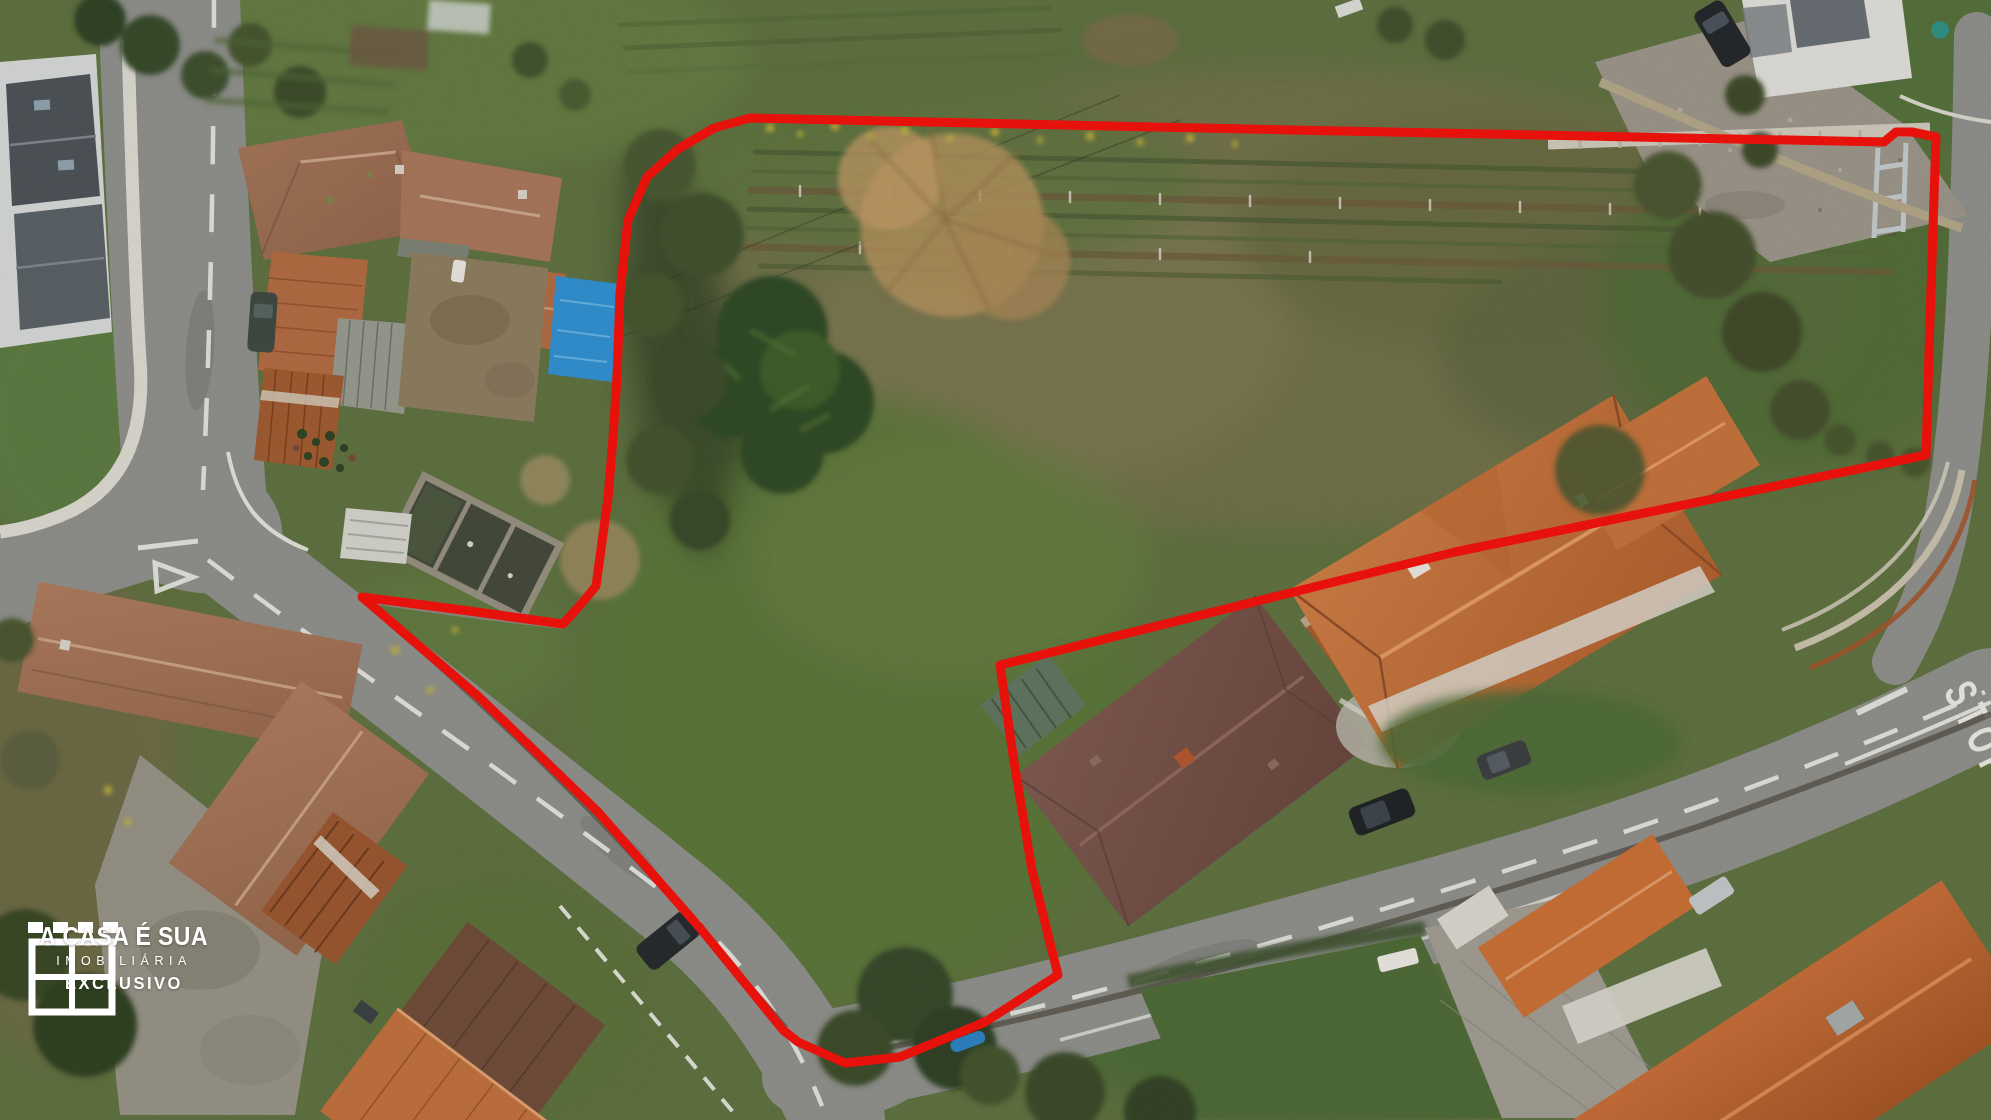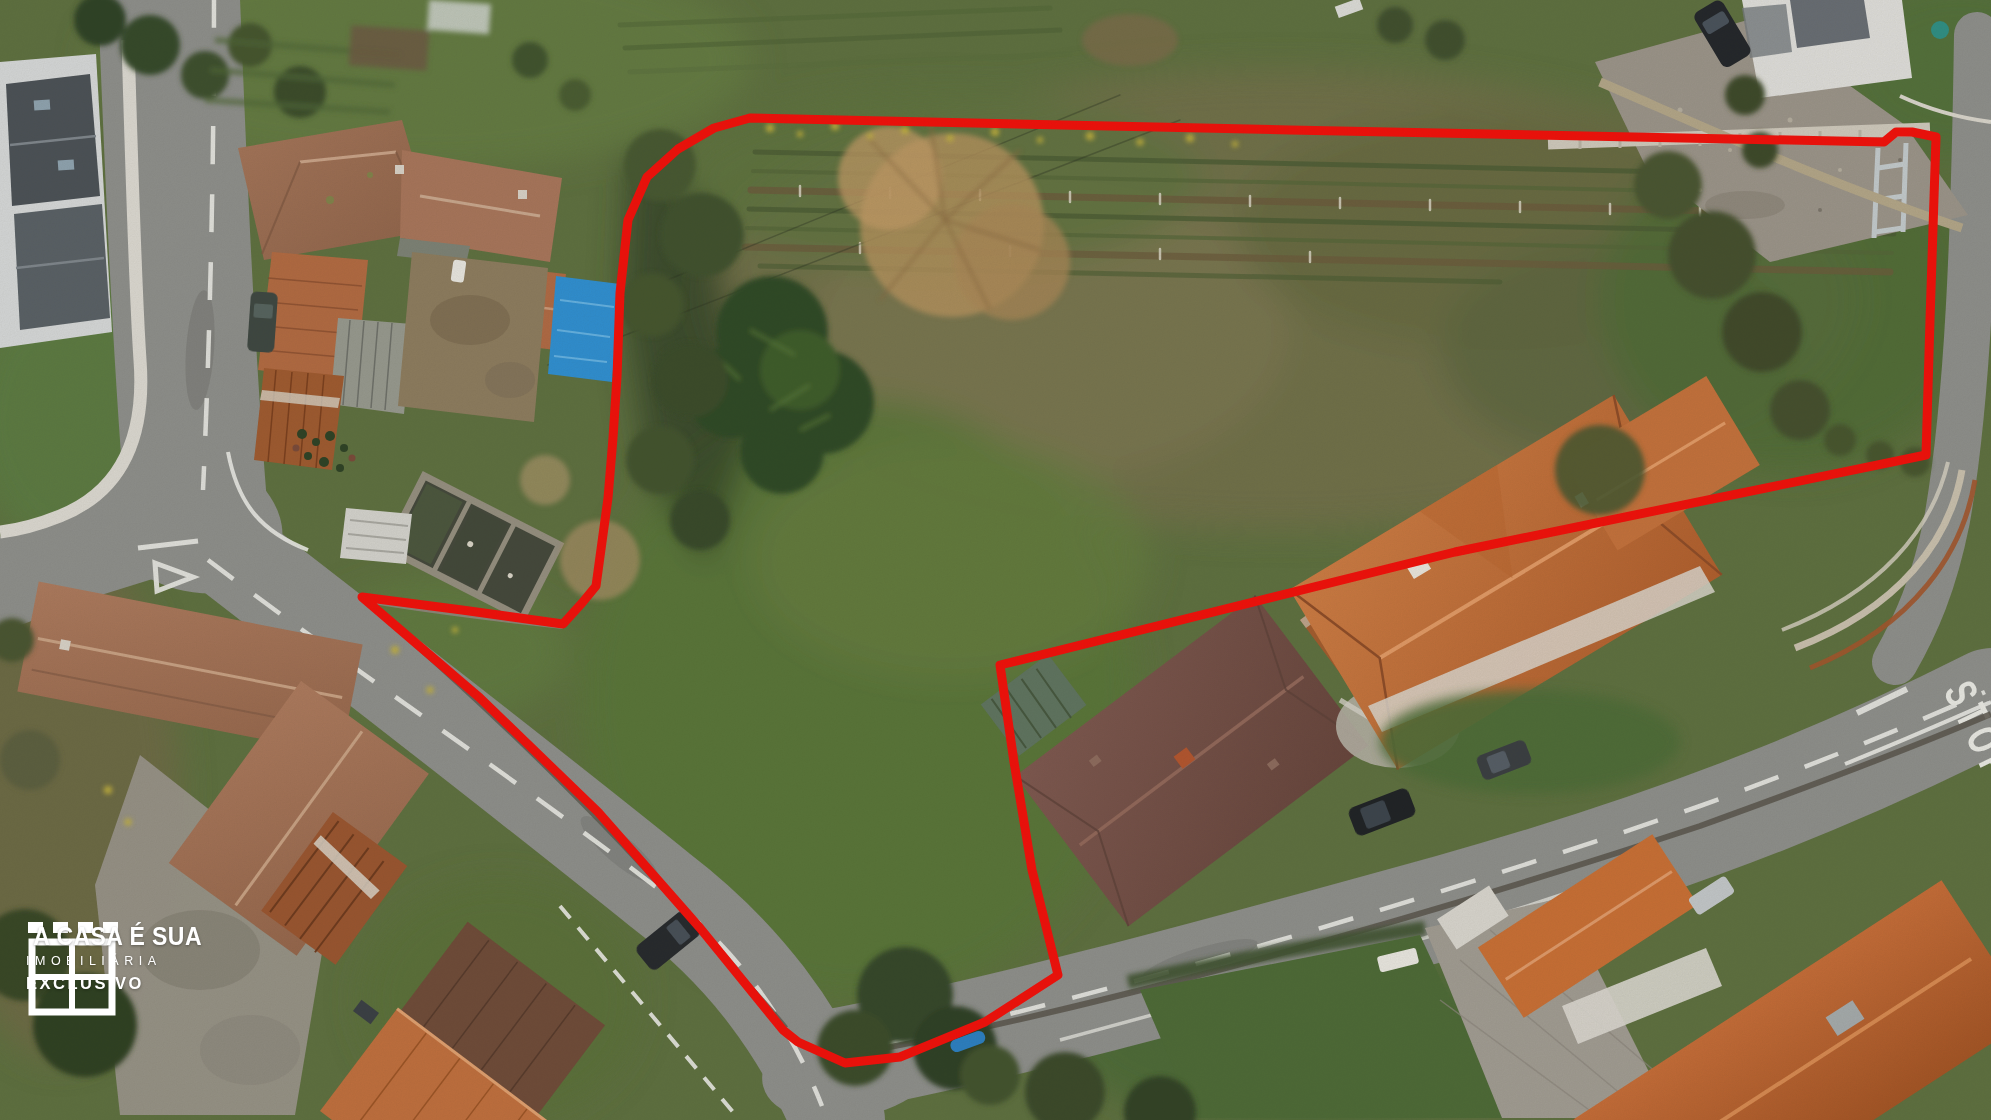--- a/index.html
+++ b/index.html
@@ -1,21 +1,21 @@
 <!DOCTYPE html>
 <html><head>
 <meta charset="utf-8">
 <style>
   html,body{margin:0;padding:0;background:#222;}
   .stage{position:relative;width:1991px;height:1120px;overflow:hidden;background:#5e7040;
          font-family:"Liberation Sans", sans-serif;}
   .stage svg{position:absolute;left:0;top:0;display:block;}
   
   .logo{position:absolute;left:26px;top:922px;width:196px;display:flex;flex-direction:column;
-        align-items:flex-start;color:#fff;text-shadow:0 1px 3px rgba(0,0,0,.35);user-select:none;}
+        align-items:center;color:#fff;text-shadow:0 1px 3px rgba(0,0,0,.35);user-select:none;}
   .logo-icon{display:block;margin-bottom:8px;}
   .logo-brand{font-size:25px;font-weight:800;letter-spacing:.5px;white-space:nowrap;
               transform:scaleX(.92);}
   .logo-tagline{font-size:12.5px;font-weight:400;letter-spacing:5.5px;margin-top:3px;white-space:nowrap;}
   .logo-badge{font-size:16.5px;font-weight:800;letter-spacing:2.5px;margin-top:6px;white-space:nowrap;}
 </style>
 </head>
 <body>
 
 <div class="stage">

